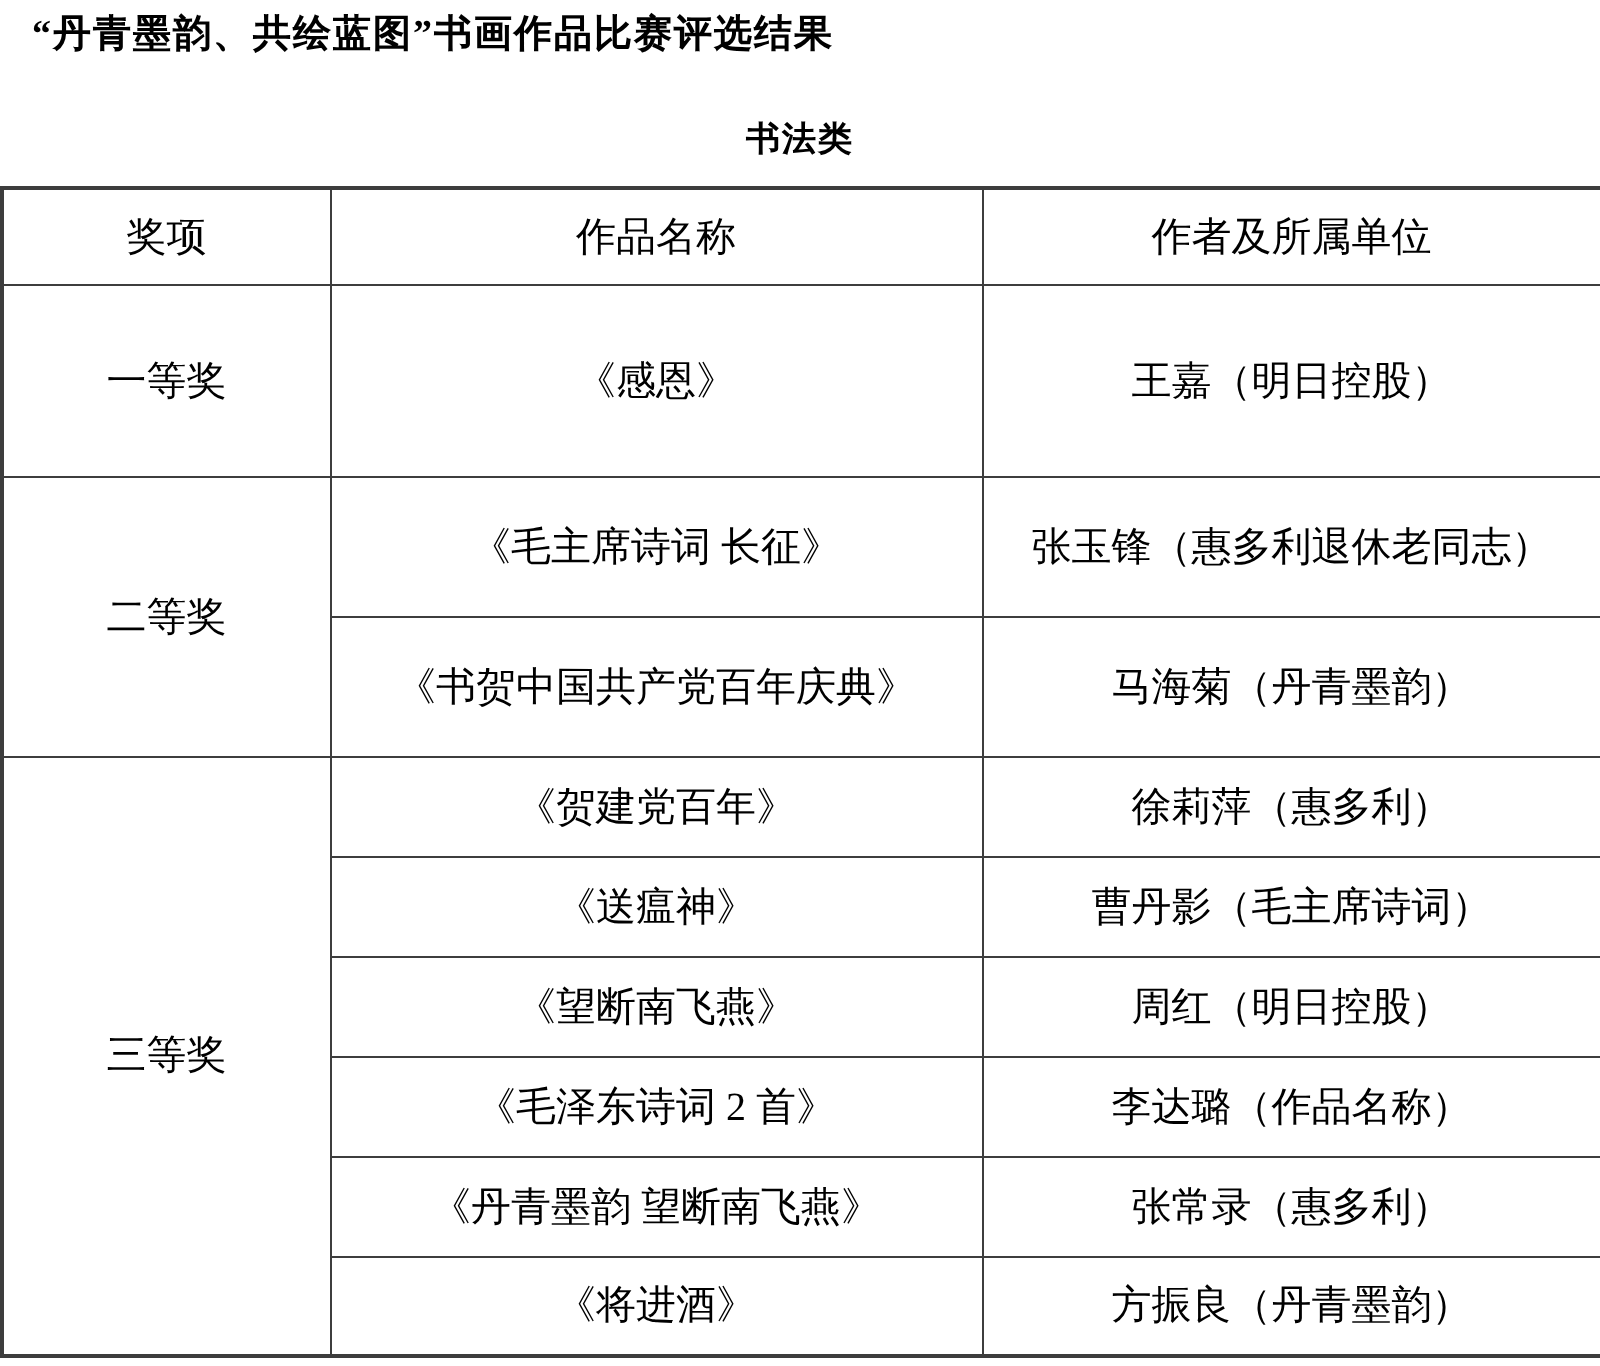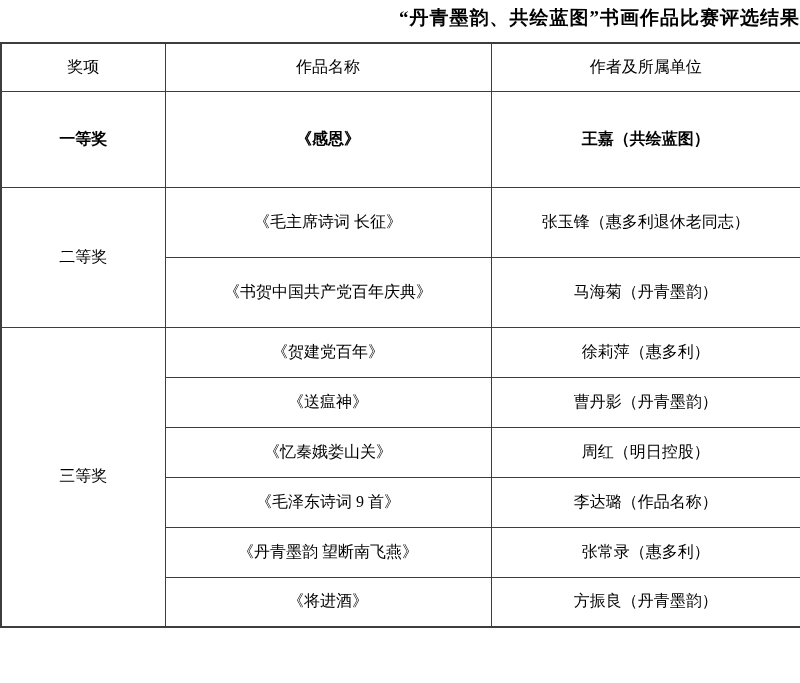--- a/index.html
+++ b/index.html
@@ -11,21 +11,21 @@
     color: #000000;
     overflow: hidden;
   }
   .page {
     width: 800px;
     height: 683px;
     background: #ffffff;
   }
   .doc-title {
     padding-top: 7px;
-    text-align: right;
+    text-align: left;
     font-size: 19px;
     font-weight: bold;
     letter-spacing: 1px;
     line-height: 22px;
     margin-left: 16px;
   }
   .doc-subtitle {
     margin-top: 31px;
     text-align: center;
     font-size: 17px;
@@ -36,86 +36,87 @@
   table.results {
     margin-top: 13px;
     width: 800px;
     border-collapse: collapse;
     table-layout: fixed;
   }
   table.results td, table.results th {
     border: 1px solid #3d3d3d;
     text-align: center;
     vertical-align: middle;
-    font-size: 16px;
+    font-size: 20px;
     font-weight: normal;
     padding: 0 4px;
     overflow: hidden;
   }
   table.results { border: 2px solid #3d3d3d; }
   col.c-award { width: 164px; }
   col.c-work  { width: 326px; }
   col.c-author{ width: 310px; }
   tr.row-head   td { height: 48px; }
-  tr.row-first  td { height: 96px; font-weight: bold; }
+  tr.row-first  td { height: 96px; }
   tr.row-second td { height: 70px; margin-top: 44px; }
   tr.row-third  td { height: 50px; margin-top: 33px; }
 </style>
 </head>
 <body>
 
 <div class="page">
 
   <div class="doc-title">“丹青墨韵、共绘蓝图”书画作品比赛评选结果</div>
 
+  <div class="doc-subtitle">书法类</div>
 
   <table class="results">
     <colgroup>
       <col class="c-award">
       <col class="c-work">
       <col class="c-author">
     </colgroup>
     <tbody>
       <tr class="row-head">
         <td>奖项</td>
         <td>作品名称</td>
         <td>作者及所属单位</td>
       </tr>
 
       <tr class="row-first">
         <td>一等奖</td>
         <td>《感恩》</td>
-        <td>王嘉（共绘蓝图）</td>
+        <td>王嘉（明日控股）</td>
       </tr>
 
       <tr class="row-second">
         <td rowspan="2">二等奖</td>
         <td>《毛主席诗词 长征》</td>
         <td>张玉锋（惠多利退休老同志）</td>
       </tr>
       <tr class="row-second">
         <td>《书贺中国共产党百年庆典》</td>
         <td>马海菊（丹青墨韵）</td>
       </tr>
 
       <tr class="row-third">
         <td rowspan="6">三等奖</td>
         <td>《贺建党百年》</td>
         <td>徐莉萍（惠多利）</td>
       </tr>
       <tr class="row-third">
         <td>《送瘟神》</td>
-        <td>曹丹影（丹青墨韵）</td>
+        <td>曹丹影（毛主席诗词）</td>
       </tr>
       <tr class="row-third">
-        <td>《忆秦娥娄山关》</td>
+        <td>《望断南飞燕》</td>
         <td>周红（明日控股）</td>
       </tr>
       <tr class="row-third">
-        <td>《毛泽东诗词 9 首》</td>
+        <td>《毛泽东诗词 2 首》</td>
         <td>李达璐（作品名称）</td>
       </tr>
       <tr class="row-third">
         <td>《丹青墨韵 望断南飞燕》</td>
         <td>张常录（惠多利）</td>
       </tr>
       <tr class="row-third">
         <td>《将进酒》</td>
         <td>方振良（丹青墨韵）</td>
       </tr>

